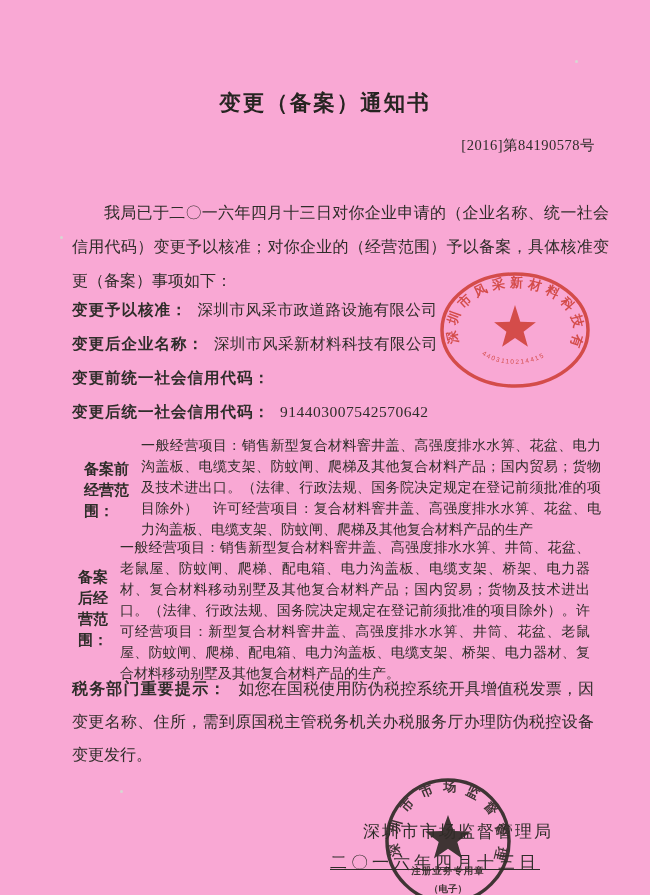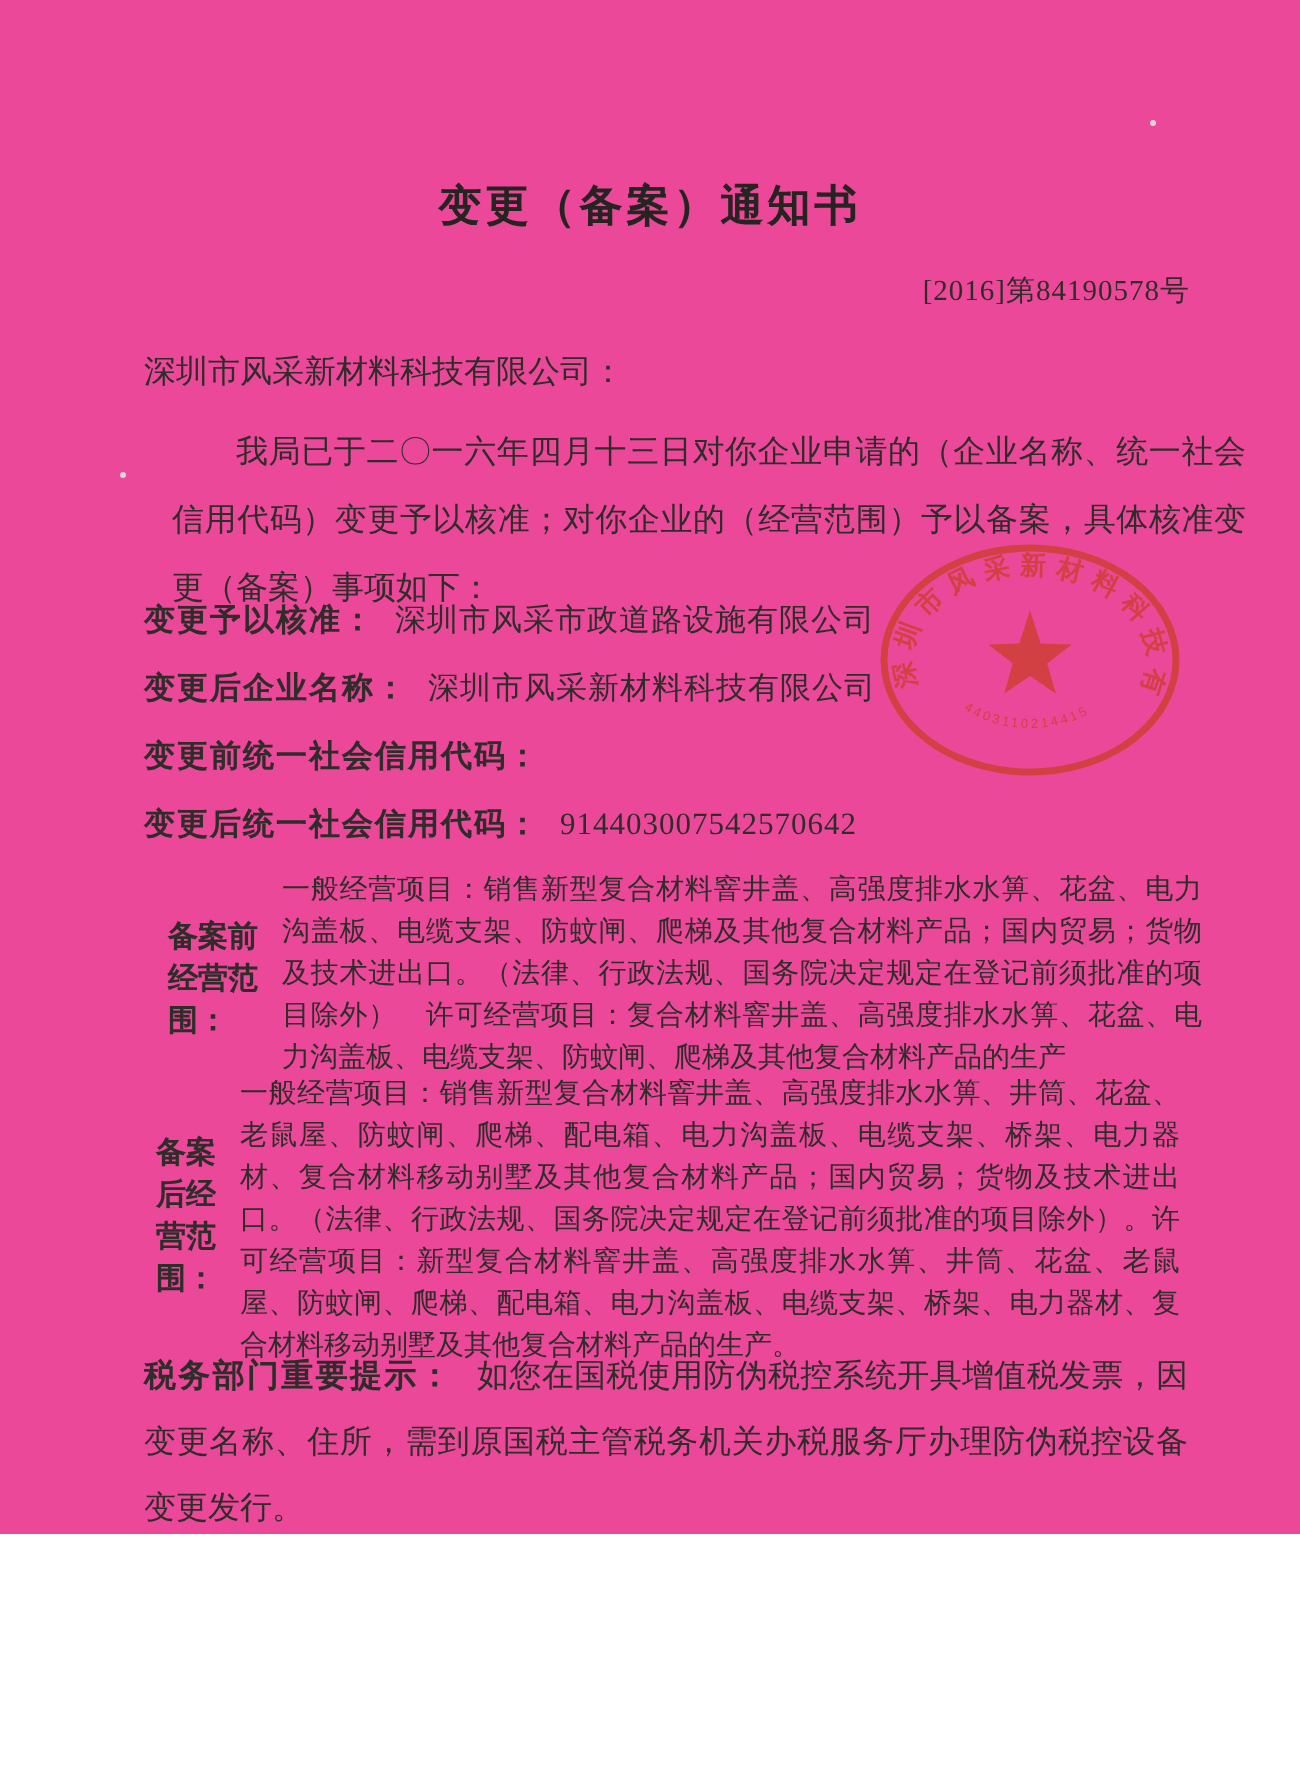--- a/index.html
+++ b/index.html
@@ -1,20 +1,20 @@
 <!DOCTYPE html>
 <html><head>
 <meta charset="utf-8">
 <style>
   html,body { margin:0; padding:0; }
   .page {
     position: relative;
     width: 650px;
-    height: 767px;
-    background: #ec4899;
+    height: 895px;
+    background: #f9a8d4;
     overflow: hidden;
     font-family: "Liberation Serif", serif;
     color: #2f2d2a;
   }
   .title {
     position: absolute;
     top: 88px; left: 0; right: 0;
     margin: 0;
     text-align: center;
     font-size: 21.5px;
@@ -31,21 +31,21 @@
   }
   .addressee {
     position: absolute;
     top: 176px; left: 72px;
     font-size: 16px;
   }
   .intro {
     position: absolute;
     top: 196px; left: 72px;
     width: 537px;
-    margin: 14px;
+    margin: 0;
     font-size: 16px;
     line-height: 34px;
     text-indent: 2em;
     text-align: justify;
   }
   .field-row {
     position: absolute;
     left: 72px;
     font-size: 15.5px;
     white-space: nowrap;
@@ -112,21 +112,20 @@
 </style>
 </head>
 <body>
 
 <div class="page">
 
   <h1 class="title">变更（备案）通知书</h1>
 
   <div class="doc-number">[2016]第84190578号</div>
 
-  <div class="addressee">深圳市风采新材料科技有限公司：</div>
 
   <p class="intro">我局已于二〇一六年四月十三日对你企业申请的（企业名称、统一社会信用代码）变更予以核准；对你企业的（经营范围）予以备案，具体核准变更（备案）事项如下：</p>
 
   <div class="field-row" style="top:300px">
     <span class="field-label">变更予以核准：</span><span class="field-value">深圳市风采市政道路设施有限公司</span>
   </div>
   <div class="field-row" style="top:334px">
     <span class="field-label">变更后企业名称：</span><span class="field-value">深圳市风采新材料科技有限公司</span>
   </div>
   <div class="field-row" style="top:368px">

